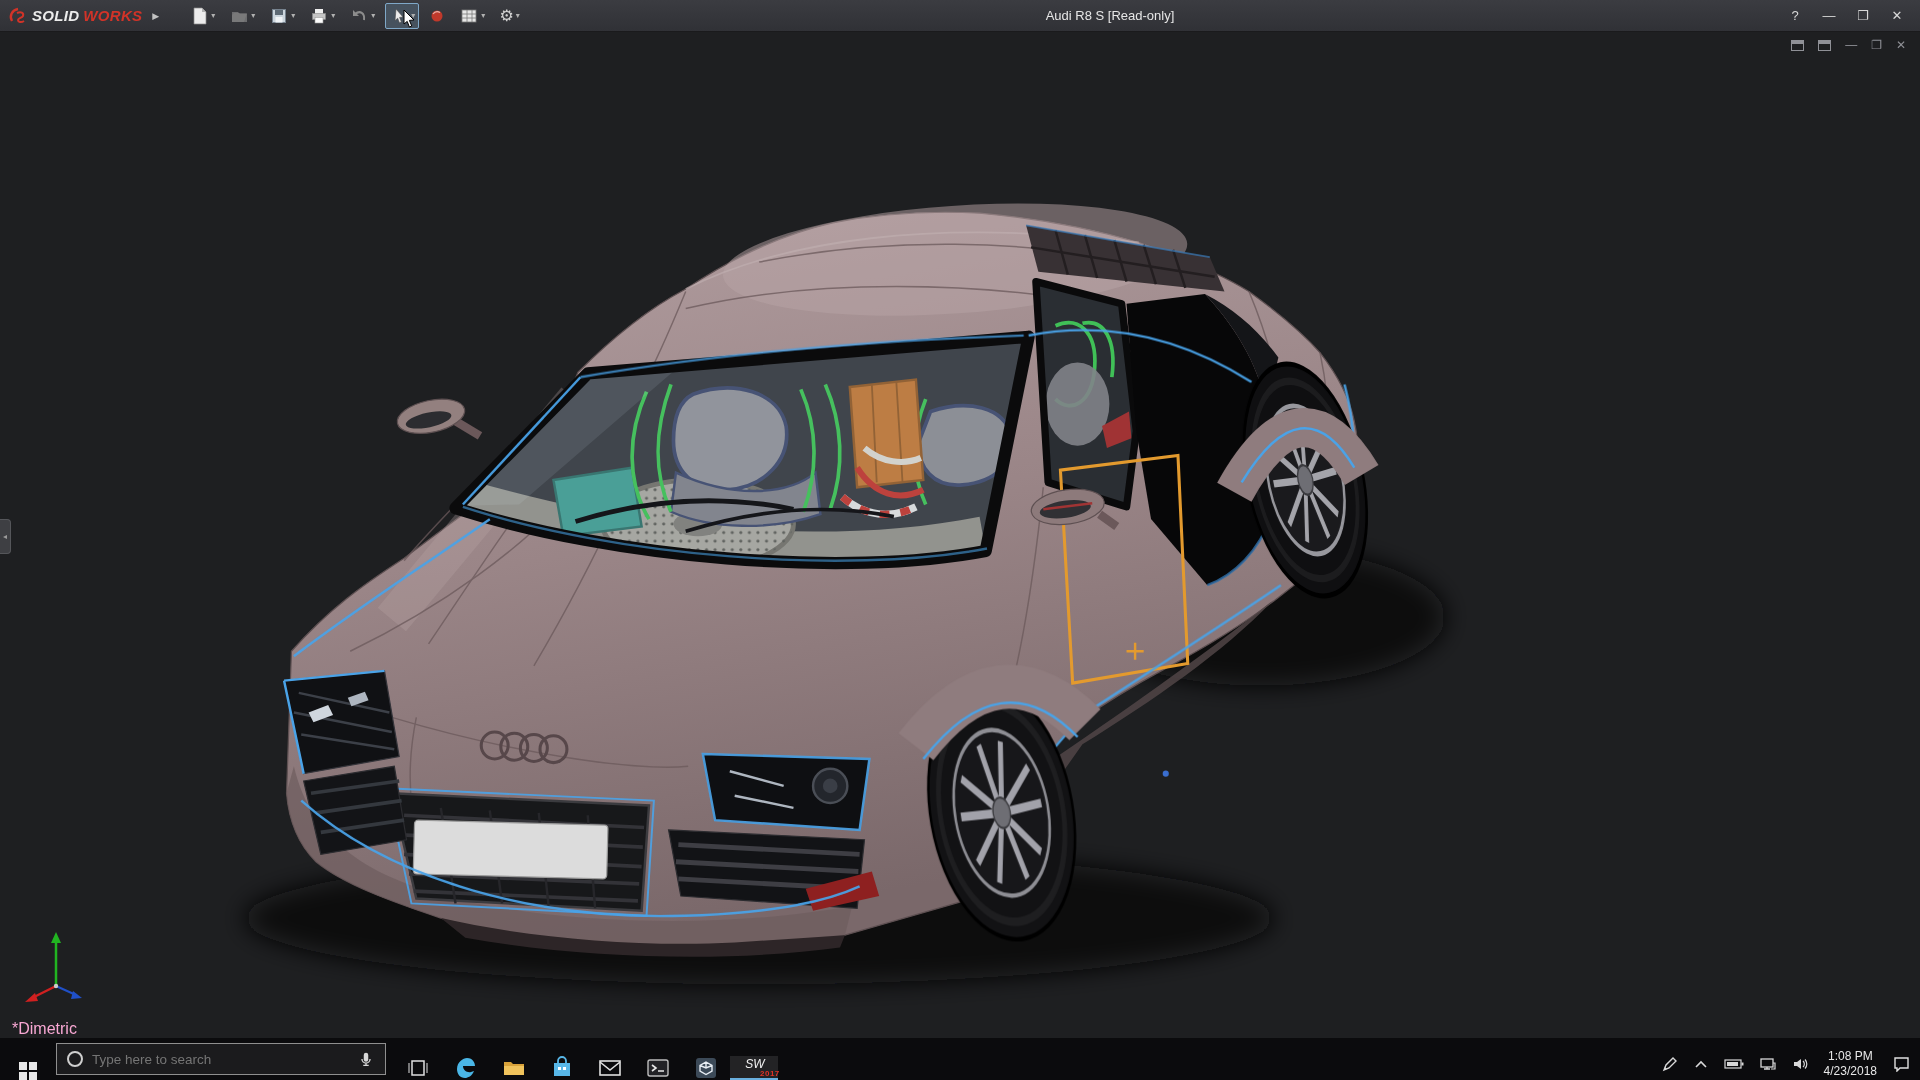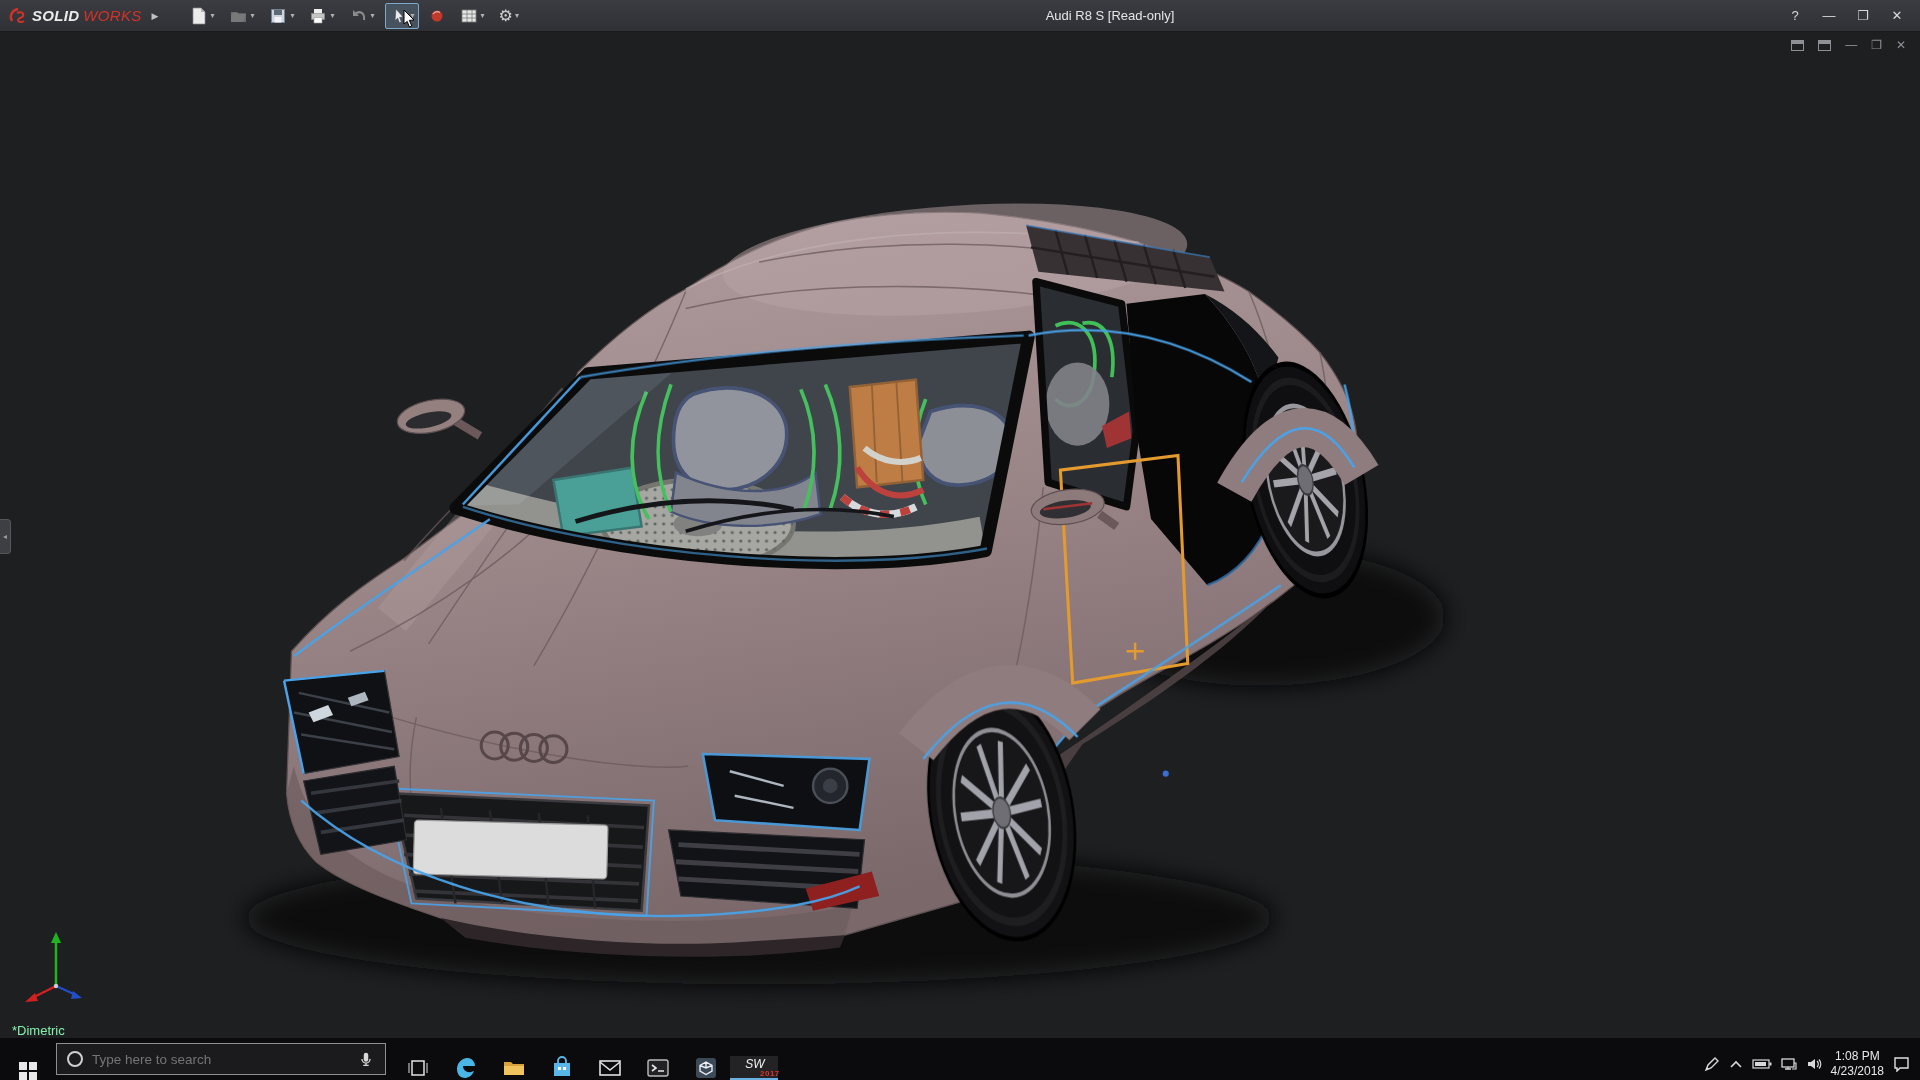--- a/index.html
+++ b/index.html
@@ -6,21 +6,21 @@
   html,body { width:1920px; height:1080px; background:#000; overflow:hidden;
               font-family:"Liberation Sans","DejaVu Sans",sans-serif; }
   .screen { position:relative; width:1920px; height:1080px; display:flex; flex-direction:column; }
 
   
   .titlebar { position:relative; height:32px; background:linear-gradient(#3b3c41,#303136);
               border-bottom:1px solid #1a1a1c; display:flex; align-items:center;
               padding:8px 8px; color:#d8d8d8; flex:0 0 auto;justify-content:flex-end; }
   .brand { display:flex; align-items:center; gap:4px; margin-right:10px; }
   .brand-solid { font-weight:bold; font-style:italic; font-size:15px; color:#ececec; letter-spacing:.3px; }
-  .brand-works { font-weight:normal; font-style:italic; font-size:15px; color:#d23328; letter-spacing:.3px; }
+  .brand-works { font-weight:bold; font-style:italic; font-size:15px; color:#d23328; letter-spacing:.3px; }
   .tb-expander { background:none;border:none;color:#c2c2c2;font-size:9px;cursor:pointer;margin-right:26px; }
   .toolbar { display:flex; align-items:center; gap:6px; }
   .tool { display:flex; align-items:center; height:26px; padding:0 3px; border:1px solid transparent; border-radius:2px; background:none; cursor:pointer; }
   .tool.active { background:#46525e; border-color:#7fa8c8; }
   .tool .caret { color:#b0b0b0; font-size:8px; margin-left:2px; }
   .tool svg { display:block; }
   .gear-glyph { font-size:16px; color:#d0d0d0; line-height:1; }
   .win-title { position:absolute; left:1110px; transform:translateX(-50%); font-size:13px; color:#e6e6e6; white-space:nowrap; }
   .win-controls { margin-left:auto; display:flex; align-items:center; gap:4px; }
   .win-btn { width:30px; height:26px; background:none; border:none; color:#d8d8d8; font-size:13px; cursor:pointer; }
@@ -34,38 +34,38 @@
               background-color:#1e1f21; }
   .scene { position:absolute; inset:0; width:100%; height:100%; }
   .child-controls { position:absolute; top:6px; right:14px; display:flex; align-items:center; gap:14px;
                     color:#8f9096; font-size:12px; z-index:5; }
   .child-win-icon { width:13px; height:11px; border:1px solid #8f9096; position:relative; display:inline-block; }
   .child-win-icon::after { content:""; position:absolute; left:0; top:0; right:0; height:3px; background:#8f9096; }
   .left-tab { position:absolute; left:0; top:487px; width:11px; height:35px; background:#3e3f43;
               border:1px solid #55565a; border-left:none; border-radius:0 4px 4px 0;
               color:#9a9a9a; font-size:8px; display:flex; align-items:center; justify-content:center; z-index:5; }
   .triad { position:absolute; left:18px; bottom:26px; z-index:5; }
-  .orientation-label { position:absolute; left:12px; bottom:0px; color:#86efac; font-size:13px; z-index:5; }
+  .orientation-label { position:absolute; left:12px; bottom:0px; color:#f9a8d4; font-size:16px; z-index:5; }
 
   
   .taskbar { height:42px; flex:0 0 auto; background:#0b0b0d; display:flex; align-items:flex-end; z-index:10; }
   .start-btn { width:56px; border:none; background:none; display:grid; place-items:center; cursor:pointer; }
   .searchbox { width:330px; height:32px; align-self:center; background:#1b1b1d; border:1px solid #8f8f8f;
                display:flex; align-items:center; gap:9px; padding:0 10px; }
   .cortana-ring { width:16px; height:16px; border:2px solid #cfcfcf; border-radius:50%; flex:0 0 auto; }
   .search-input { flex:1 1 auto; background:transparent; border:none; outline:none;
                   color:#c5c5c5; font-size:13.5px; font-family:inherit; }
   .search-mic { flex:0 0 auto; display:grid; place-items:center; background:none; border:none; cursor:pointer; }
   .app-row { display:flex; align-items:stretch; margin-left:8px; }
   .app-slot { width:48px; border:none; background:none; display:grid; place-items:center; cursor:pointer; position:relative; }
   .app-slot.running { background:rgba(255,255,255,.10); box-shadow:inset 0 -2px 0 #6ab0e0; }
   .sw-icon { display:flex; flex-direction:column; align-items:center; line-height:1; }
   .sw-top { color:#f2f2f2; font-weight:normal; font-style:italic; font-size:12px; }
   .sw-bottom { color:#e03226; font-weight:bold; font-size:8px; letter-spacing:.5px;margin-left:30px; }
-  .tray { margin-left:auto; display:flex; align-items:center; gap:9px; padding-right:10px; }
+  .tray { margin-left:auto; display:flex; align-items:center; gap:16px; padding-right:10px; }
   .tray-btn { background:none; border:none; display:grid; place-items:center; cursor:pointer; }
   .clock { text-align:center; color:#e8e8e8; font-size:12px; line-height:1.3; cursor:pointer; background:none; border:none; font-family:inherit; }
 </style>
 </head>
 <body>
 
 <div class="screen">
 
   <header class="titlebar">
     <div class="brand">

